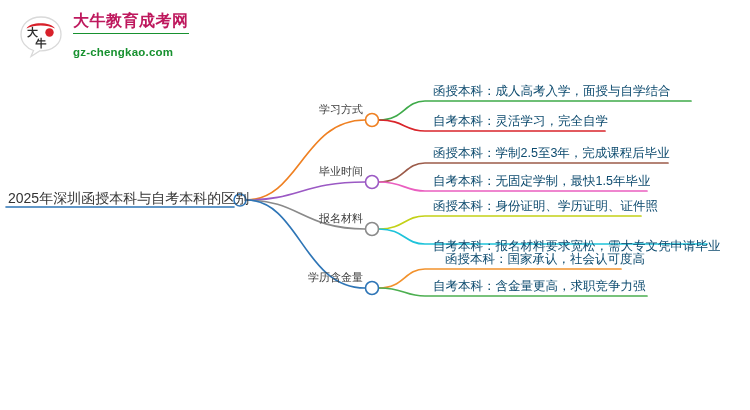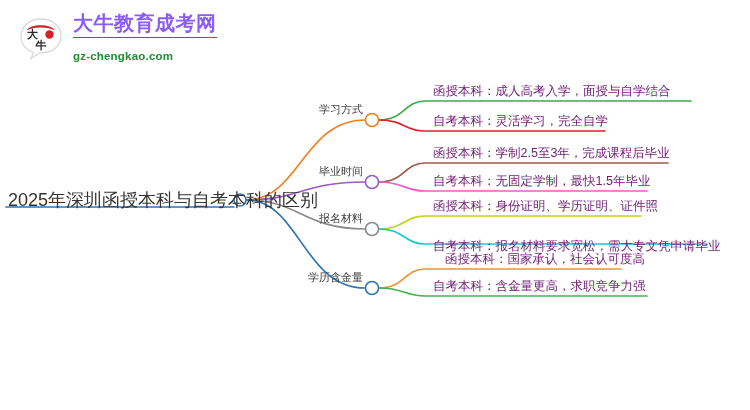--- a/index.html
+++ b/index.html
@@ -37,23 +37,23 @@
     height: 44px;
     flex: 0 0 auto;
   }
   #logo-text {
     display: flex;
     flex-direction: column;
     justify-content: center;
     line-height: 1;
   }
   #logo-title {
-    font-size: 20px;
+    font-size: 16px;
     font-weight: bold;
-    color: #8b5cf6;
+    color: #be185d;
     letter-spacing: 0.5px;
     white-space: nowrap;
   }
   #logo-sub {
     font-size: 11.5px;
     font-weight: bold;
     color: #17912f;
     letter-spacing: 0.2px;
     margin-top: 4px;
     border-top: 1px solid #17912f;
@@ -78,31 +78,31 @@
   }
 
   .node-label {
     position: absolute;
     font-size: 13px;
     color: #3a3a3a;
     white-space: nowrap;
     line-height: 1;
   }
   .root-label {
-    font-size: 18px;
+    font-size: 14px;
     color: #333333;
     font-weight: normal;
   }
   .branch-label {
     font-size: 11px;
     color: #3d3d3d;
   }
   .leaf-label {
     font-size: 12.5px;
-    color: #701a75;
+    color: #0c4a6e;
   }
 </style>
 </head>
 <body>
 
 <div id="header">
   <div id="logo-block">
     <div id="logo-mark">
       <svg width="46" height="44" viewBox="0 0 46 44" xmlns="http://www.w3.org/2000/svg">
 

